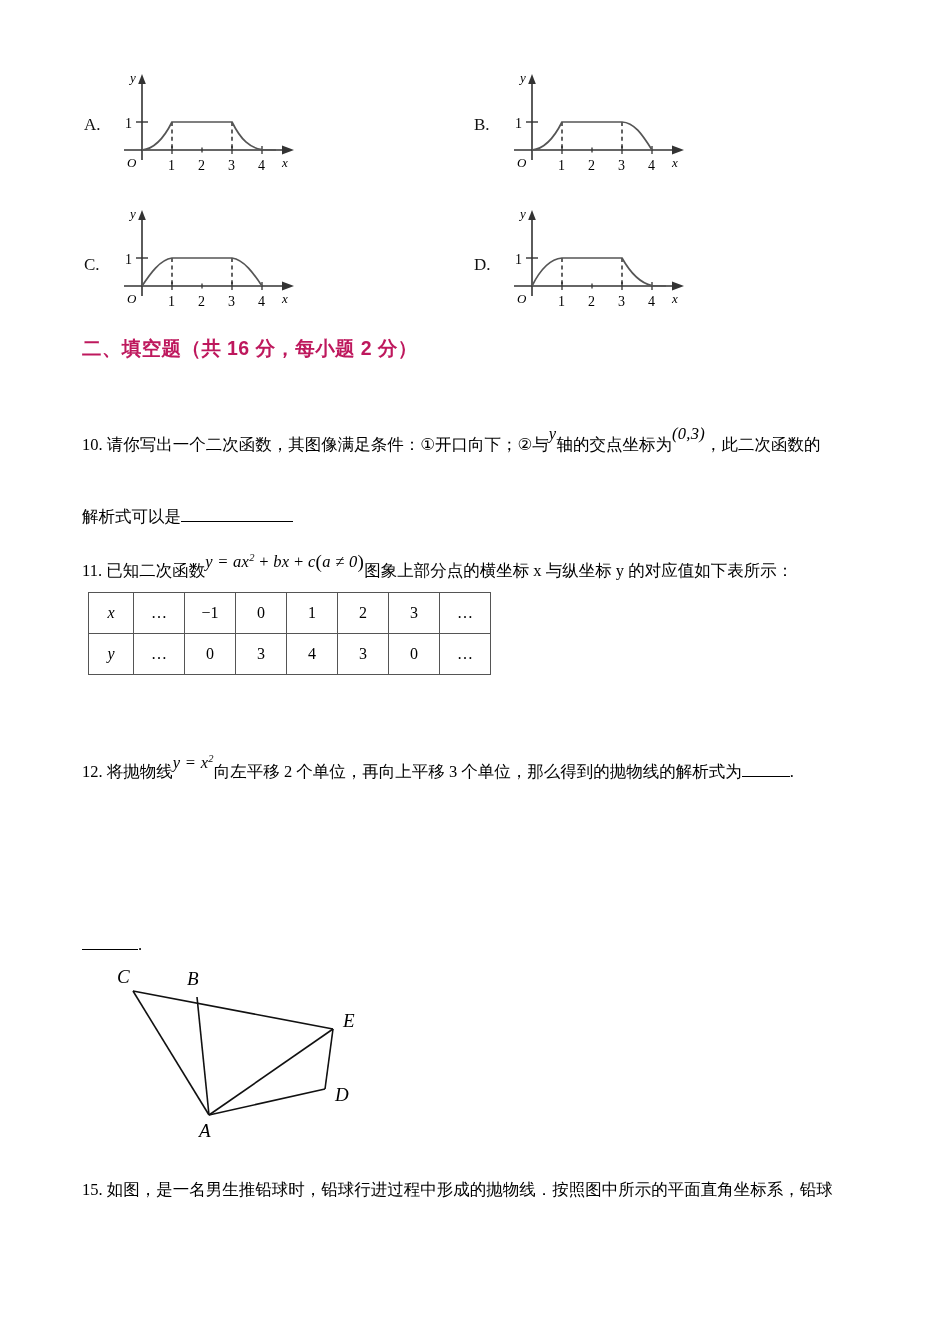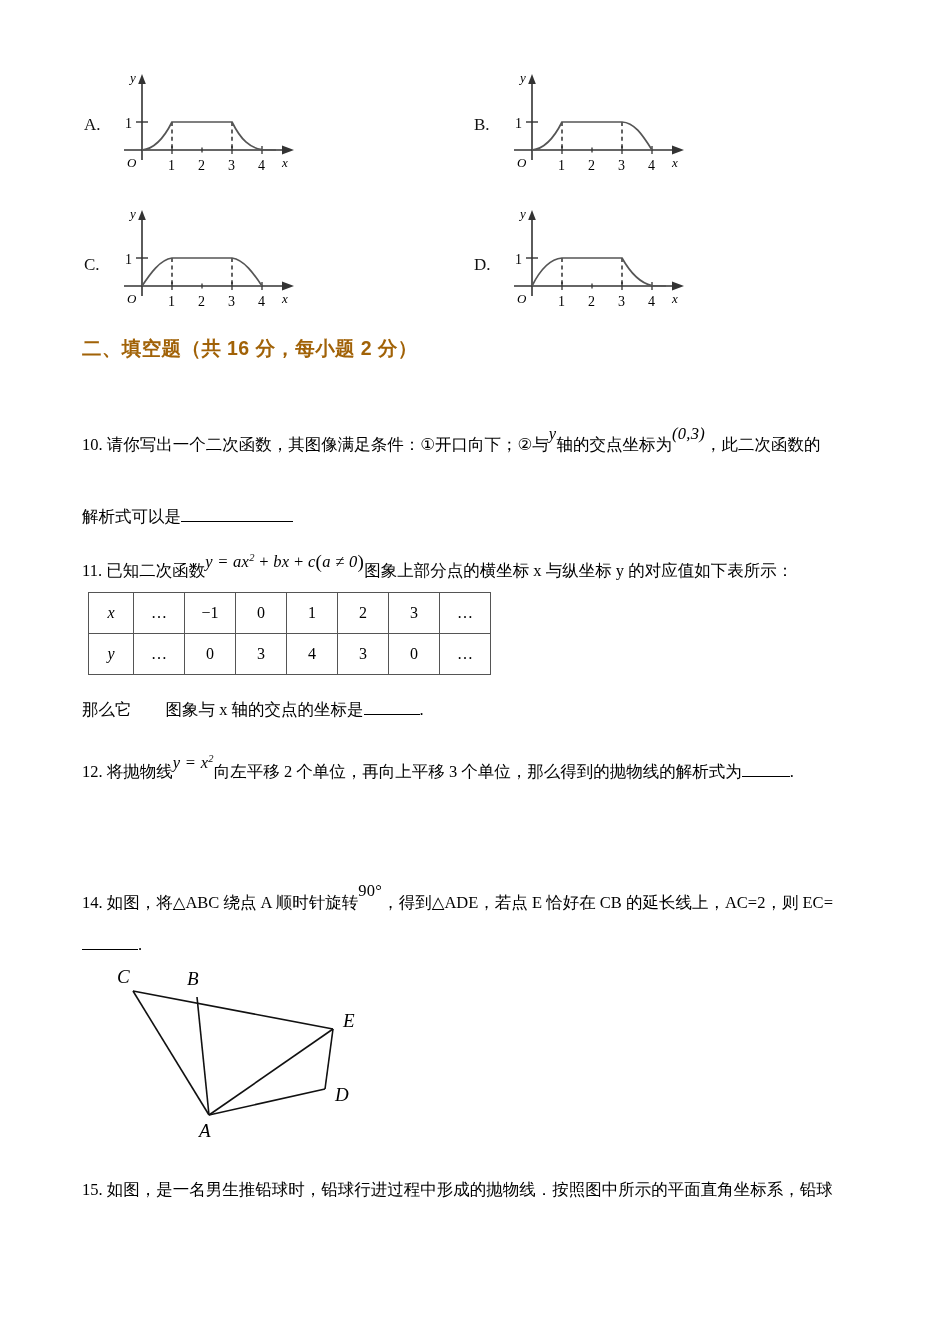--- a/index.html
+++ b/index.html
@@ -38,21 +38,21 @@
     display: block;
   }
 
   
   .section-heading {
     position: absolute;
     font-family: "Liberation Sans", sans-serif;
     font-weight: bold;
     font-size: 19.5px;
     letter-spacing: 0.4px;
-    color: #a16207;
+    color: #be185d;
     white-space: nowrap;
   }
 
   
   .q {
     position: absolute;
     font-family: "Liberation Serif", "DejaVu Serif", serif;
     font-size: 16.5px;
     color: #000;
     line-height: 30px;
@@ -283,34 +283,27 @@
       <td class="cel">0</td>
       <td class="cel">3</td>
       <td class="cel">4</td>
       <td class="cel">3</td>
       <td class="cel">0</td>
       <td class="cel">…</td>
     </tr>
   </tbody>
     </table>
 
-  <div class="q" style="left:82px; top:695px;">
-    <span class="cn">那么它</span><span class="gap-sm"></span><span class="cn">图象与 x 轴的交点的坐标是</span><span class="blank blank-m"></span><span>.</span>
-  </div>
 
   <div class="q" style="left:82px; top:757px;">
     <span class="num">12.</span>
     <span class="cn">将抛物线</span><span class="math">y = x<sup>2</sup></span><span class="cn">向左平移 2 个单位，再向上平移 3 个单位，那么得到的抛物线的解析式为</span><span class="blank blank-s"></span><span>.</span>
   </div>
 
 
-  <div class="q" style="left:82px; top:888px;">
-    <span class="num">14.</span>
-    <span class="cn">如图，将△ABC 绕点 A 顺时针旋转</span><span class="math" style="top:-12px; font-style:normal;">90°</span><span class="cn">，得到△ADE，若点 E 恰好在 CB 的延长线上，AC=2，则 EC=</span>
-  </div>
   <div class="q" style="left:82px; top:930px;">
     <span class="blank blank-m"></span><span>.</span>
   </div>
 
   <svg class="geo-fig" style="left:105px; top:965px;" width="290" height="175" viewBox="0 0 290 175">
     <g stroke="#111" stroke-width="1.6" fill="none">
       <line x1="28" y1="26" x2="228" y2="64"></line>
       <line x1="28" y1="26" x2="104" y2="150"></line>
       <line x1="92" y1="32" x2="104" y2="150"></line>
       <line x1="104" y1="150" x2="228" y2="64"></line>

